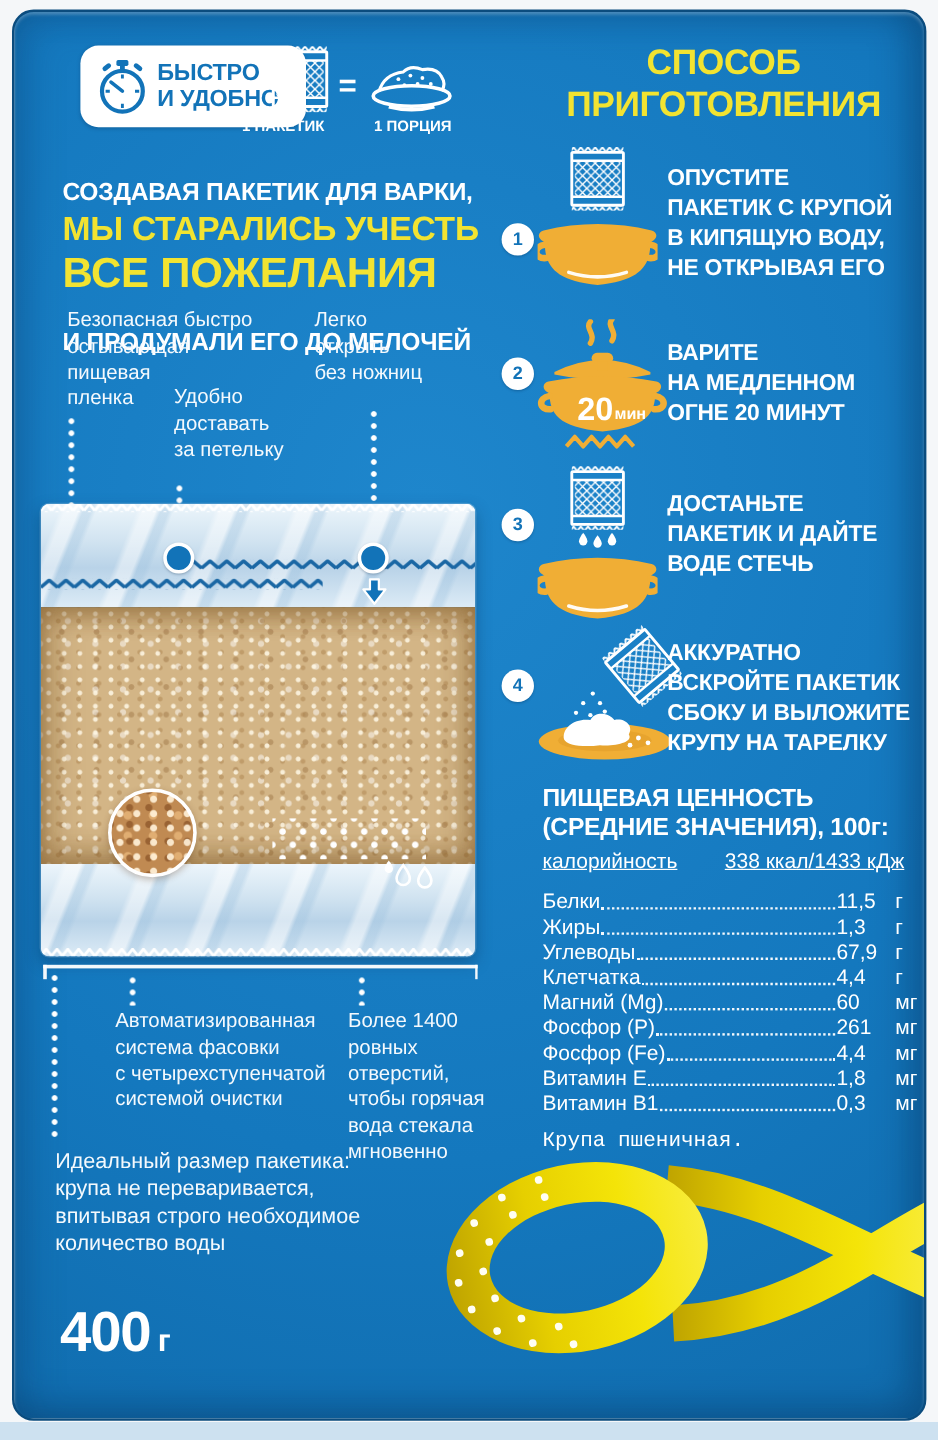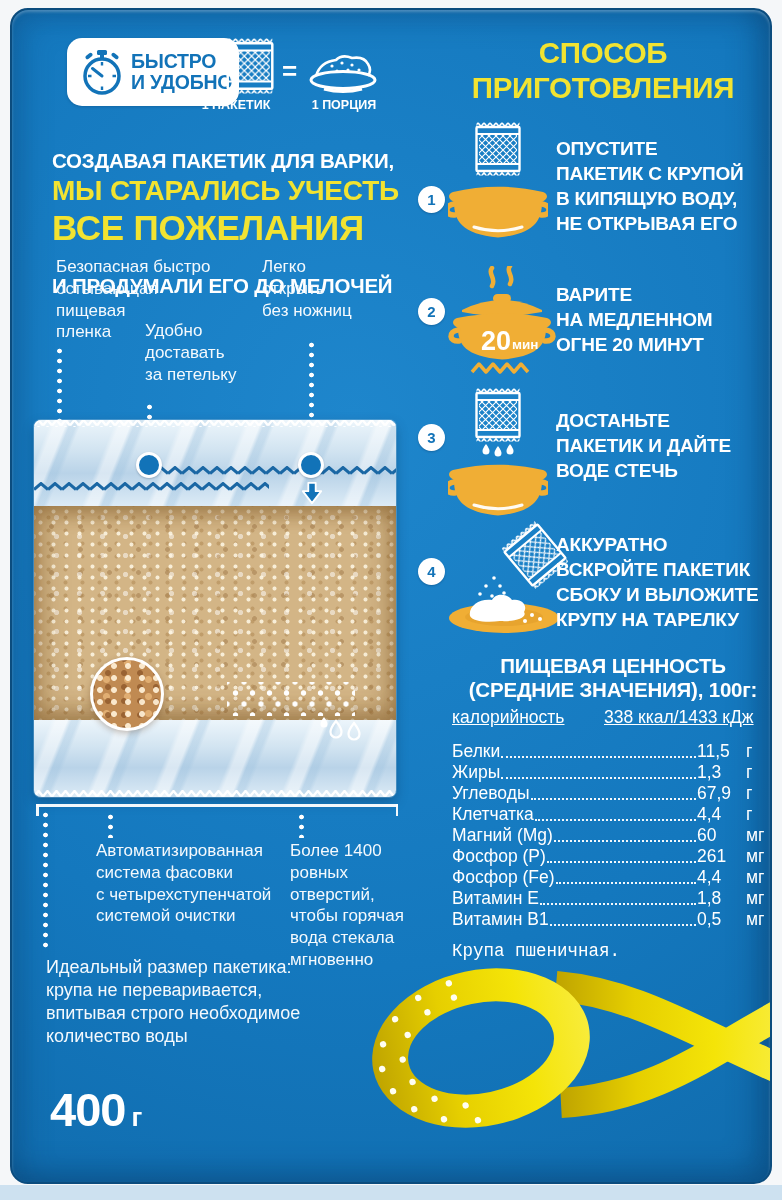--- a/index.html
+++ b/index.html
@@ -16,21 +16,21 @@
     left:10px;top:8px;width:762px;height:1176px;box-sizing:border-box;
     border-radius:18px;border:2px solid #0b4c7e;overflow:hidden;
     background:radial-gradient(120% 85% at 45% 35%, #1e86cc 0%, #1478be 55%, #0f68a8 100%);
     box-shadow:inset 0 2px 3px rgba(255,255,255,.25),
                inset -12px -8px 30px rgba(6,45,84,.38),
                inset 12px 8px 30px rgba(10,62,110,.26);
   }
 
   
   .badge{
-    left:55px;top:28px;width:172px;height:68px;background:#fff;border-radius:15px;
+    left:55px;top:28px;width:188px;height:68px;background:#fff;border-radius:15px;
     display:flex;align-items:center;box-shadow:0 1px 3px rgba(0,40,80,.25);
   }
   .badge-text{color:#1273B8;font-weight:bold;font-size:19.5px;line-height:1.06;letter-spacing:-.2px;}
   .equiv-label{color:#fff;font-weight:bold;font-size:12.5px;white-space:nowrap;}
   .equals{color:#fff;font-weight:bold;font-size:26px;}
 
   .cook-title{
     left:420px;top:26px;width:342px;text-align:center;
     color:#F2E331;font-weight:bold;font-size:29.5px;line-height:1.17;
     letter-spacing:-.3px;white-space:pre-line;
@@ -90,21 +90,21 @@
 
   
   .step-badge{width:27px;height:27px;border-radius:50%;background:#fff;color:#1273B8;
     font-weight:bold;font-size:15px;display:flex;align-items:center;justify-content:center;
     box-shadow:0 1px 2px rgba(0,40,80,.3);}
   .step-text{color:#fff;font-weight:bold;font-size:19px;line-height:1.32;
     letter-spacing:-.2px;white-space:pre-line;width:226px;}
 
   
   .nutrition{left:440px;top:644px;width:322px;color:#fff;}
-  .n-title{font-weight:bold;font-size:20.5px;line-height:1.16;letter-spacing:-.2px;white-space:pre-line;text-align:center;}
+  .n-title{font-weight:bold;font-size:20.5px;line-height:1.16;letter-spacing:-.2px;white-space:pre-line;}
   .n-cal{display:flex;font-size:17.5px;margin-top:5px;text-decoration:underline;}
   .n-cal .lbl{width:152px;}
   .n-table{margin-top:12px;}
   .nrow{display:flex;align-items:flex-end;height:21px;font-size:17.5px;line-height:1;}
   .ndots{flex:1;border-bottom:2.5px dotted rgba(255,255,255,.95);margin:0 1px 3px 1px;}
   .nval{min-width:42px;text-align:left;}
   .nunit{width:28px;padding-left:7px;}
   .n-product{font-size:17.5px;margin-top:12px;font-family:Liberation Mono, monospace;}
 
   
@@ -387,21 +387,21 @@
         </div>
       <div class="nrow">
           <span>Витамин Е</span>
           <span class="ndots"></span>
           <span class="nval">1,8</span>
           <span class="nunit">мг</span>
         </div>
       <div class="nrow">
           <span>Витамин B1</span>
           <span class="ndots"></span>
-          <span class="nval">0,5</span>
+          <span class="nval">0,3</span>
           <span class="nunit">мг</span>
         </div>
     </div>
     <div class="n-product">Крупа пшеничная.</div>
   </div>
 
   <div class="abs weight">
     <span class="val">400</span><span class="unit">г</span>
   </div>
 

